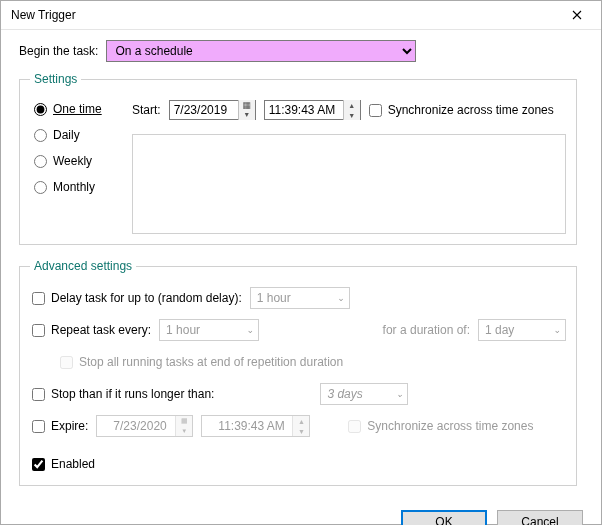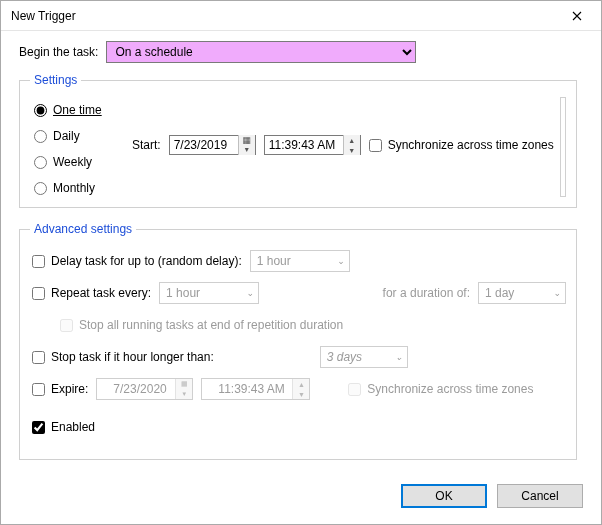--- a/index.html
+++ b/index.html
@@ -43,32 +43,32 @@
     font: inherit;
     border:1px solid #7a7a7a;
     background:#f0abfc;
     padding:0 4px;
   }
   fieldset {
     border:1px solid #d0d0d0;
     padding:10px 10px 10px 10px;
     margin:0;
   }
-  fieldset > legend { padding:0 4px; color:#1d4ed8; }
+  fieldset > legend { padding:0 4px; color:#0f766e; }
   .settings-inner { display:flex; gap:14px; }
   .freq-col {
     display:flex; flex-direction:column; gap:12px;
     padding:6px 0 0 4px;
     width:88px;
   }
   .radio { display:flex; align-items:center; gap:6px; }
   .radio input { margin:0; }
   .start-area {
     flex:1;
-    display:flex; flex-direction:row; gap:6px;
+    display:flex; flex-direction:column; gap:6px;
   }
   .start-row {
     display:flex; align-items:center; gap:8px;
     padding:4px 0 8px 0;
   }
   .datebox, .timebox {
     display:flex; align-items:center;
     border:1px solid #7a7a7a;
     height:20px; background:#fff;
   }
@@ -245,21 +245,21 @@
         <div class="adv-row indent">
           <label class="chk disabled-chk">
             <input type="checkbox" disabled="" style="">
             <span>Stop all running tasks at end of repetition duration</span>
           </label>
         </div>
 
         <div class="adv-row">
           <label class="chk">
             <input type="checkbox" style="">
-            <span>Stop task if it hour longer than:</span>
+            <span>Stop than if it runs longer than:</span>
           </label>
           <span style="width:90px;"></span>
           <div class="dis-combo" style="width:88px;font-style:italic;">
             <span>3 days</span>
             <span class="arrow">⌄</span>
           </div>
         </div>
 
         <div class="adv-row">
           <label class="chk">

